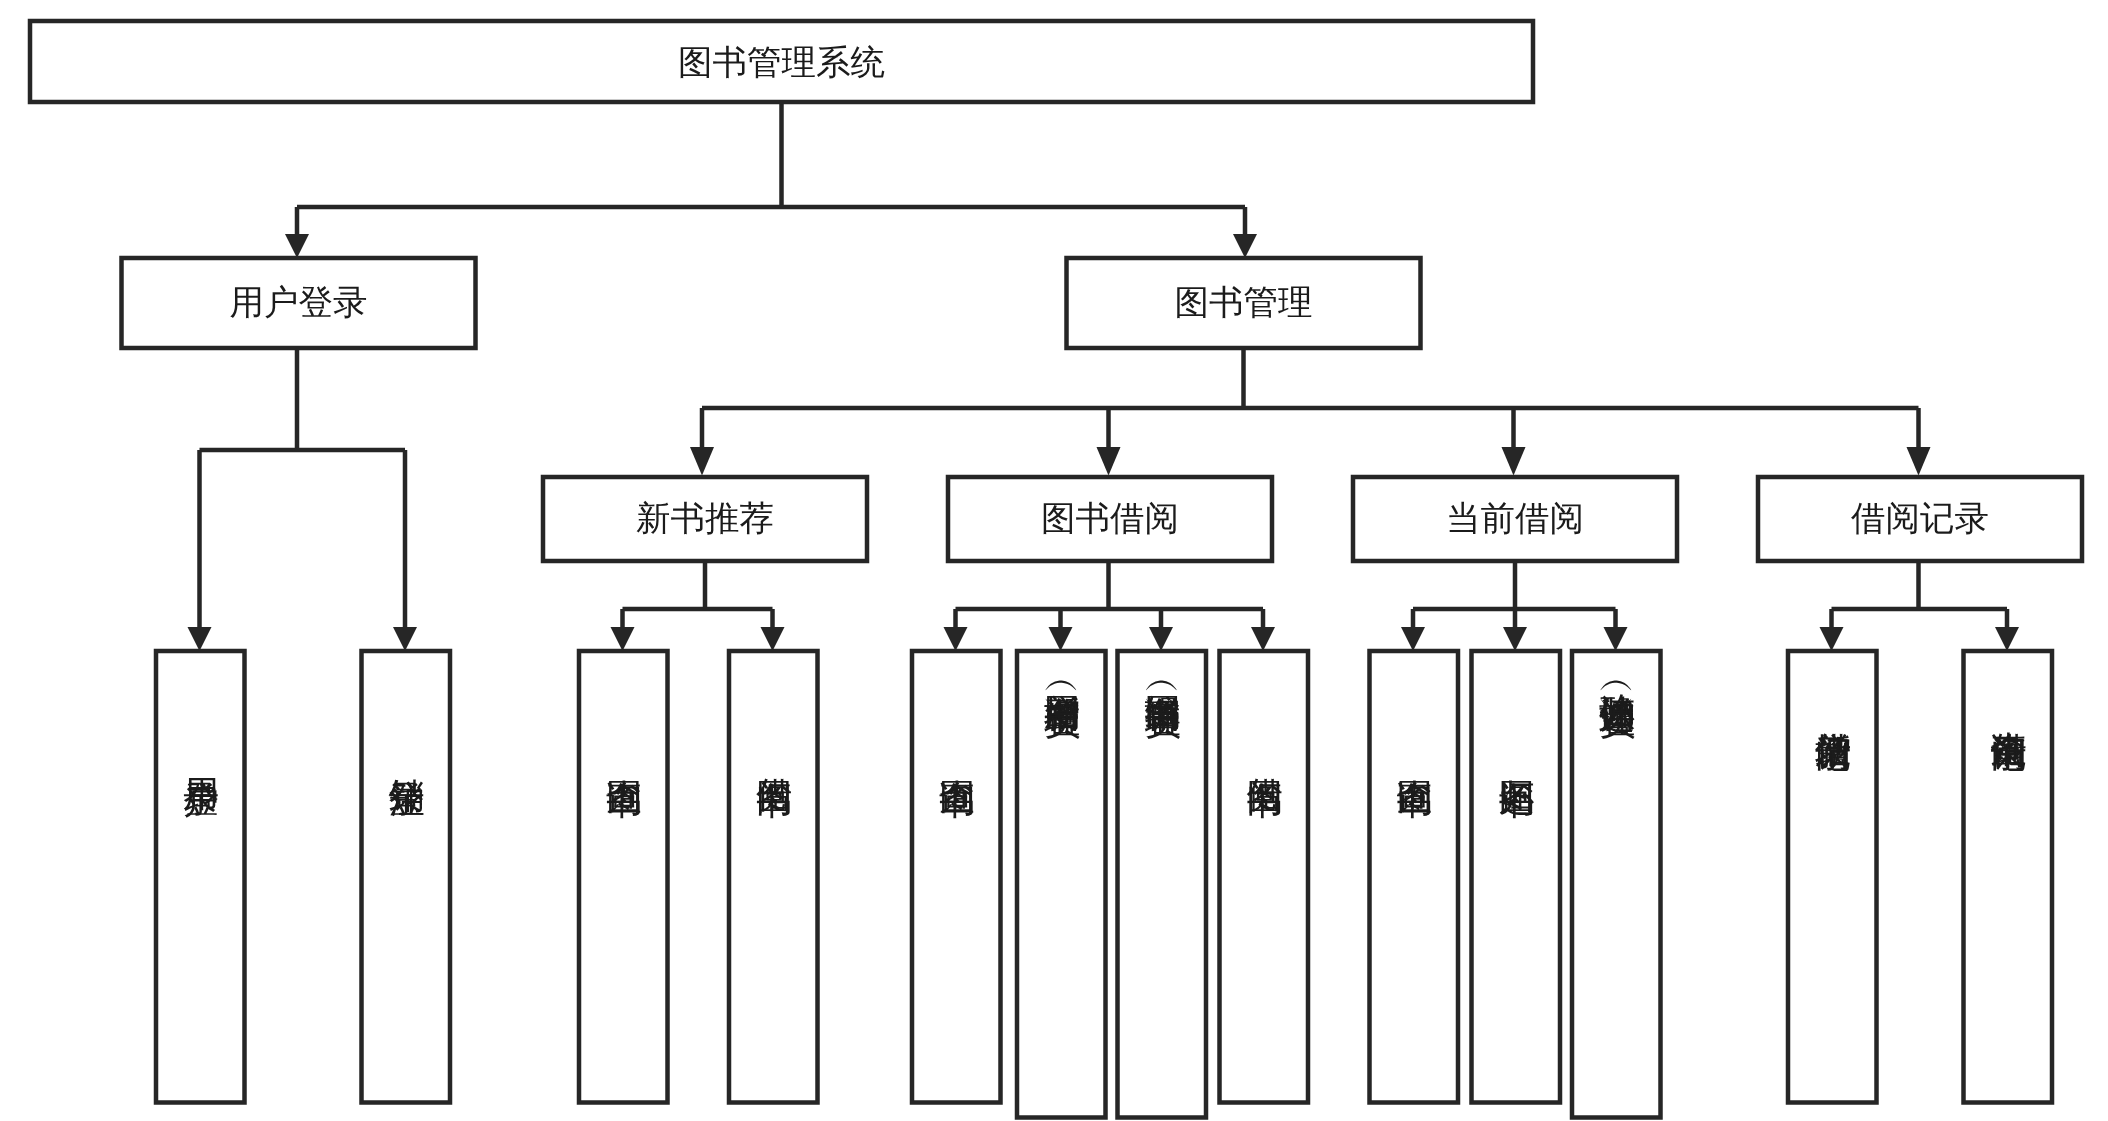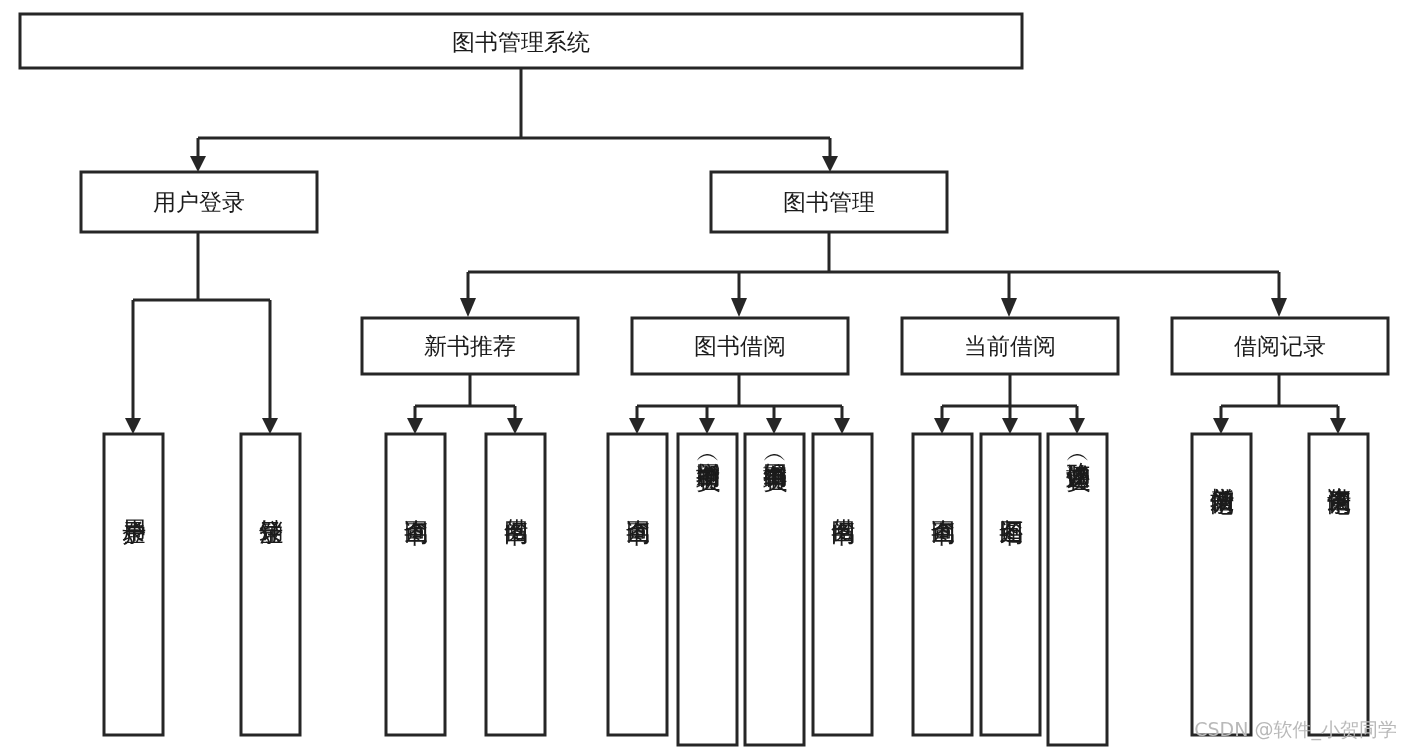--- a/index.html
+++ b/index.html
@@ -169,14 +169,13 @@
     <span class="leaf-label">确认归还（管理员）</span>
   </div>
 
   <div class="leaf-label-wrap" style="left:1192px;top:468px;width:59px;height:270px;">
     <span class="leaf-label">新增借阅记录</span>
   </div>
   <div class="leaf-label-wrap" style="left:1309px;top:468px;width:59px;height:270px;">
     <span class="leaf-label">查询借阅记录</span>
   </div>
 
-  <div class="watermark">CSDN @软件_小贺同学</div>
 </div>
 
 </body></html>

